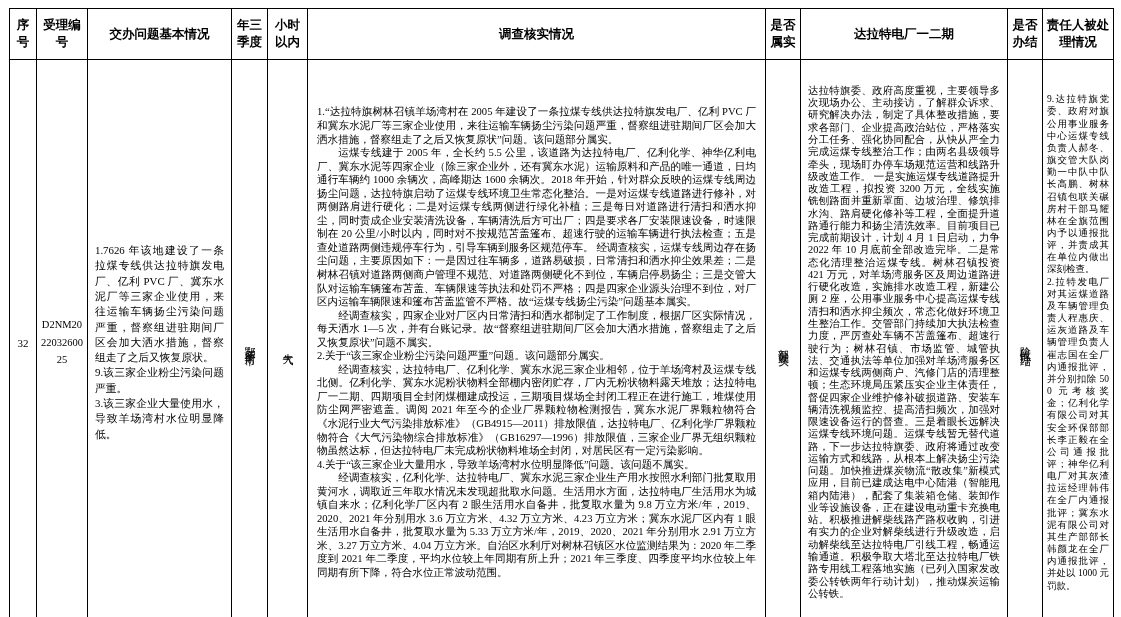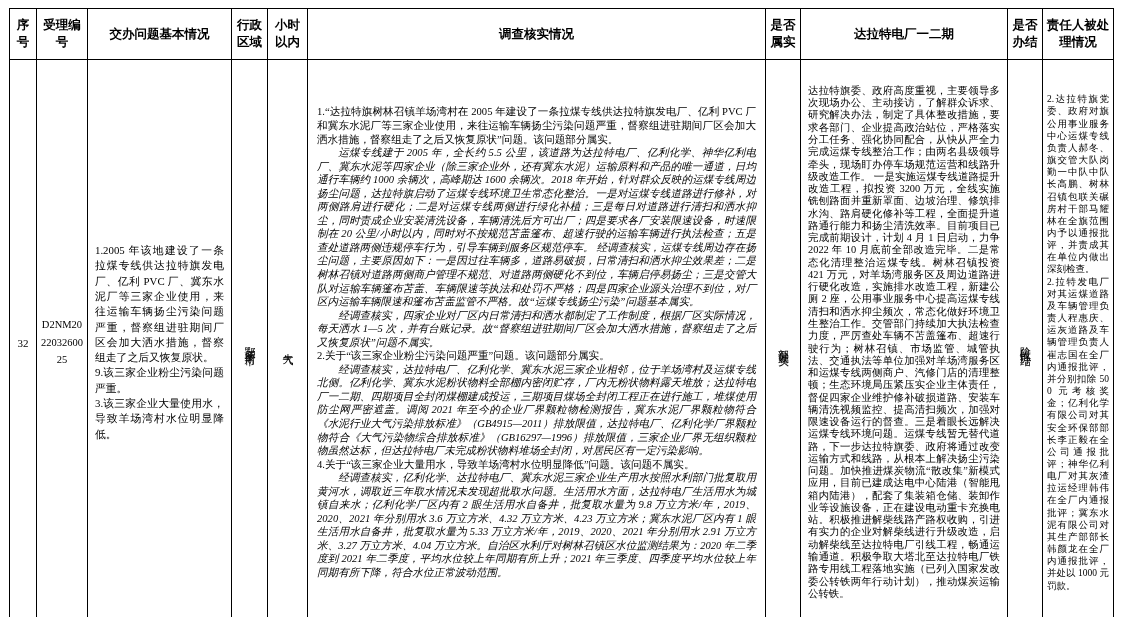--- a/index.html
+++ b/index.html
@@ -40,21 +40,21 @@
     padding:6px 9px;
   }
   .cell-rect {
     font-size:10.4px; line-height:1.18; text-align:justify;
     padding:4px 7px;
   }
   .cell-account {
     font-size:9.5px; line-height:1.28; text-align:justify;
     word-break:break-all; padding:3px 4px;
   }
-  .indent { text-indent:2em;font-style:italic; }
+  .indent { text-indent:2em; }
 </style>
 </head>
 <body>
 
 <table class="doc-table">
   <colgroup>
     <col style="width:27px">
       <col style="width:51px">
       <col style="width:144px">
     <col style="width:36px">
@@ -63,35 +63,35 @@
     <col style="width:35px">
       <col style="width:207px">
       <col style="width:35px">
     <col style="width:71px">
   </colgroup>
   <thead>
     <tr>
       <th>序号</th>
       <th>受理编号</th>
       <th>交办问题基本情况</th>
-      <th>行政区域</th>
+      <th>年三季度</th>
       <th>小时以内</th>
       <th>调查核实情况</th>
       <th>是否属实</th>
       <th>达拉特电厂一二期</th>
       <th>是否办结</th>
       <th>责任人被处理情况</th>
     </tr>
   </thead>
   <tbody>
     <tr>
       <td class="cell-index">32</td>
       <td class="cell-caseno">D2NM202203260025</td>
       <td class="cell-problem">
-          <p>1.2005 年该地建设了一条拉煤专线供达拉特旗发电厂、亿利 PVC 厂、冀东水泥厂等三家企业使用，来往运输车辆扬尘污染问题严重，督察组进驻期间厂区会加大洒水措施，督察组走了之后又恢复原状。</p>
+          <p>1.7626 年该地建设了一条拉煤专线供达拉特旗发电厂、亿利 PVC 厂、冀东水泥厂等三家企业使用，来往运输车辆扬尘污染问题严重，督察组进驻期间厂区会加大洒水措施，督察组走了之后又恢复原状。</p>
           <p>9.该三家企业粉尘污染问题严重。</p>
           <p>3.该三家企业大量使用水，导致羊场湾村水位明显降低。</p>
         </td>
       <td class="vert-cell">
         <span class="vert">鄂尔多斯市</span>
       </td>
       <td class="vert-cell">
         <span class="vert">大气</span>
       </td>
       <td class="cell-invest">
@@ -106,18 +106,18 @@
       <td class="vert-cell">
         <span class="vert">部分属实</span>
       </td>
       <td class="cell-rect">
           <p>达拉特旗委、政府高度重视，主要领导多次现场办公、主动接访，了解群众诉求、研究解决办法，制定了具体整改措施，要求各部门、企业提高政治站位，严格落实分工任务、强化协同配合，从快从严全力完成运煤专线整治工作；由两名县级领导牵头，现场盯办停车场规范运营和线路升级改造工作。 一是实施运煤专线道路提升改造工程，拟投资 3200 万元，全线实施铣刨路面并重新罩面、边坡治理、修筑排水沟、路肩硬化修补等工程，全面提升道路通行能力和扬尘清洗效率。目前项目已完成前期设计，计划 4 月 1 日启动，力争 2022 年 10 月底前全部改造完毕。二是常态化清理整治运煤专线。树林召镇投资 421 万元，对羊场湾服务区及周边道路进行硬化改造，实施排水改造工程，新建公厕 2 座，公用事业服务中心提高运煤专线清扫和洒水抑尘频次，常态化做好环境卫生整治工作。交管部门持续加大执法检查力度，严厉查处车辆不苫盖篷布、超速行驶行为；树林召镇、市场监管、城管执法、交通执法等单位加强对羊场湾服务区和运煤专线两侧商户、汽修门店的清理整顿；生态环境局压紧压实企业主体责任，督促四家企业维护修补破损道路、安装车辆清洗视频监控、提高清扫频次，加强对限速设备运行的督查。三是着眼长远解决运煤专线环境问题。运煤专线暂无替代道路，下一步达拉特旗委、政府将通过改变运输方式和线路，从根本上解决扬尘污染问题。加快推进煤炭物流“散改集”新模式应用，目前已建成达电中心陆港（智能甩箱内陆港），配套了集装箱仓储、装卸作业等设施设备，正在建设电动重卡充换电站。积极推进解柴线路产路权收购，引进有实力的企业对解柴线进行升级改造，启动解柴线至达拉特电厂引线工程，畅通运输通道。积极争取大塔北至达拉特电厂铁路专用线工程落地实施（已列入国家发改委公转铁两年行动计划），推动煤炭运输公转铁。</p>
         </td>
       <td class="vert-cell">
         <span class="vert">阶段性办结</span>
       </td>
       <td class="cell-account">
-          <p>2.达拉特旗党委、政府对旗公用事业服务中心运煤专线负责人郝冬、旗交管大队岗勤一中队中队长高鹏、树林召镇包联关碾房村干部马耀林在全旗范围内予以通报批评，并责成其在单位内做出深刻检查。</p>
+          <p>9.达拉特旗党委、政府对旗公用事业服务中心运煤专线负责人郝冬、旗交管大队岗勤一中队中队长高鹏、树林召镇包联关碾房村干部马耀林在全旗范围内予以通报批评，并责成其在单位内做出深刻检查。</p>
           <p>2.拉特发电厂对其运煤道路及车辆管理负责人程惠庆、运灰道路及车辆管理负责人崔志国在全厂内通报批评，并分别扣除 500 元考核奖金；亿利化学有限公司对其安全环保部部长李正毅在全公司通报批评；神华亿利电厂对其灰渣拉运经理韩伟在全厂内通报批评；冀东水泥有限公司对其生产部部长韩颜龙在全厂内通报批评，并处以 1000 元罚款。</p>
         </td>
     </tr>
   </tbody>
 </table>
 
 </body></html>

